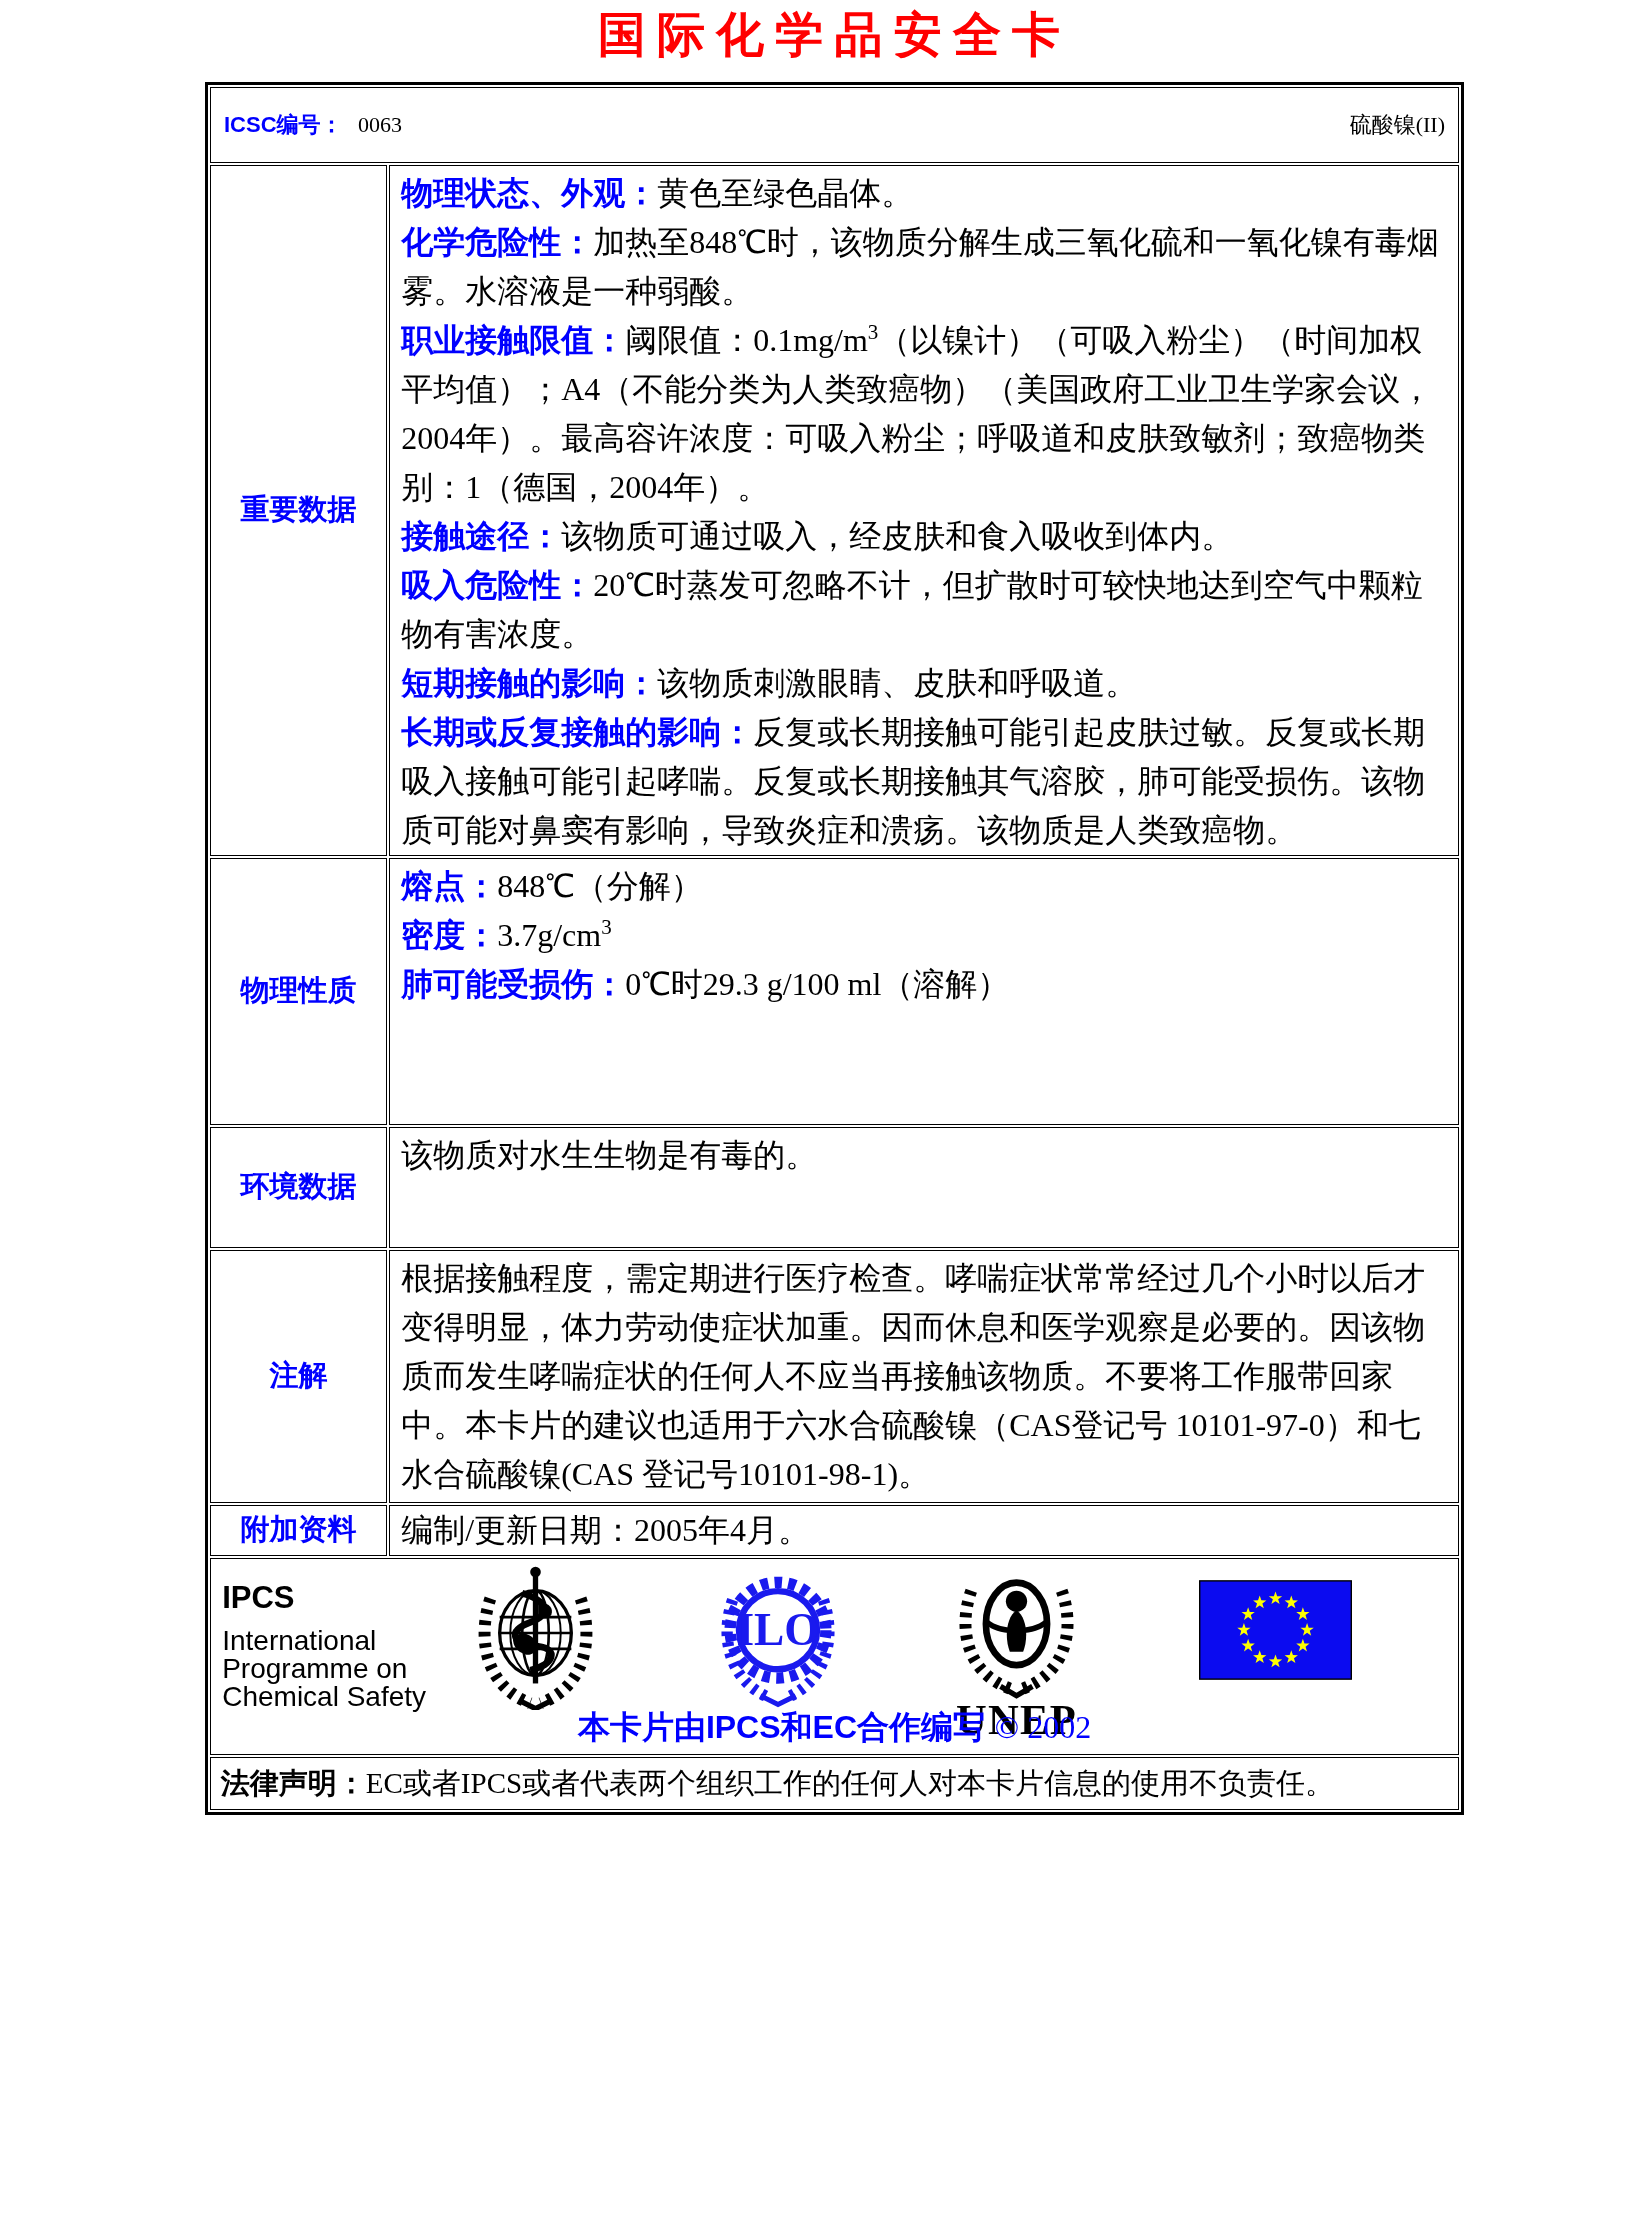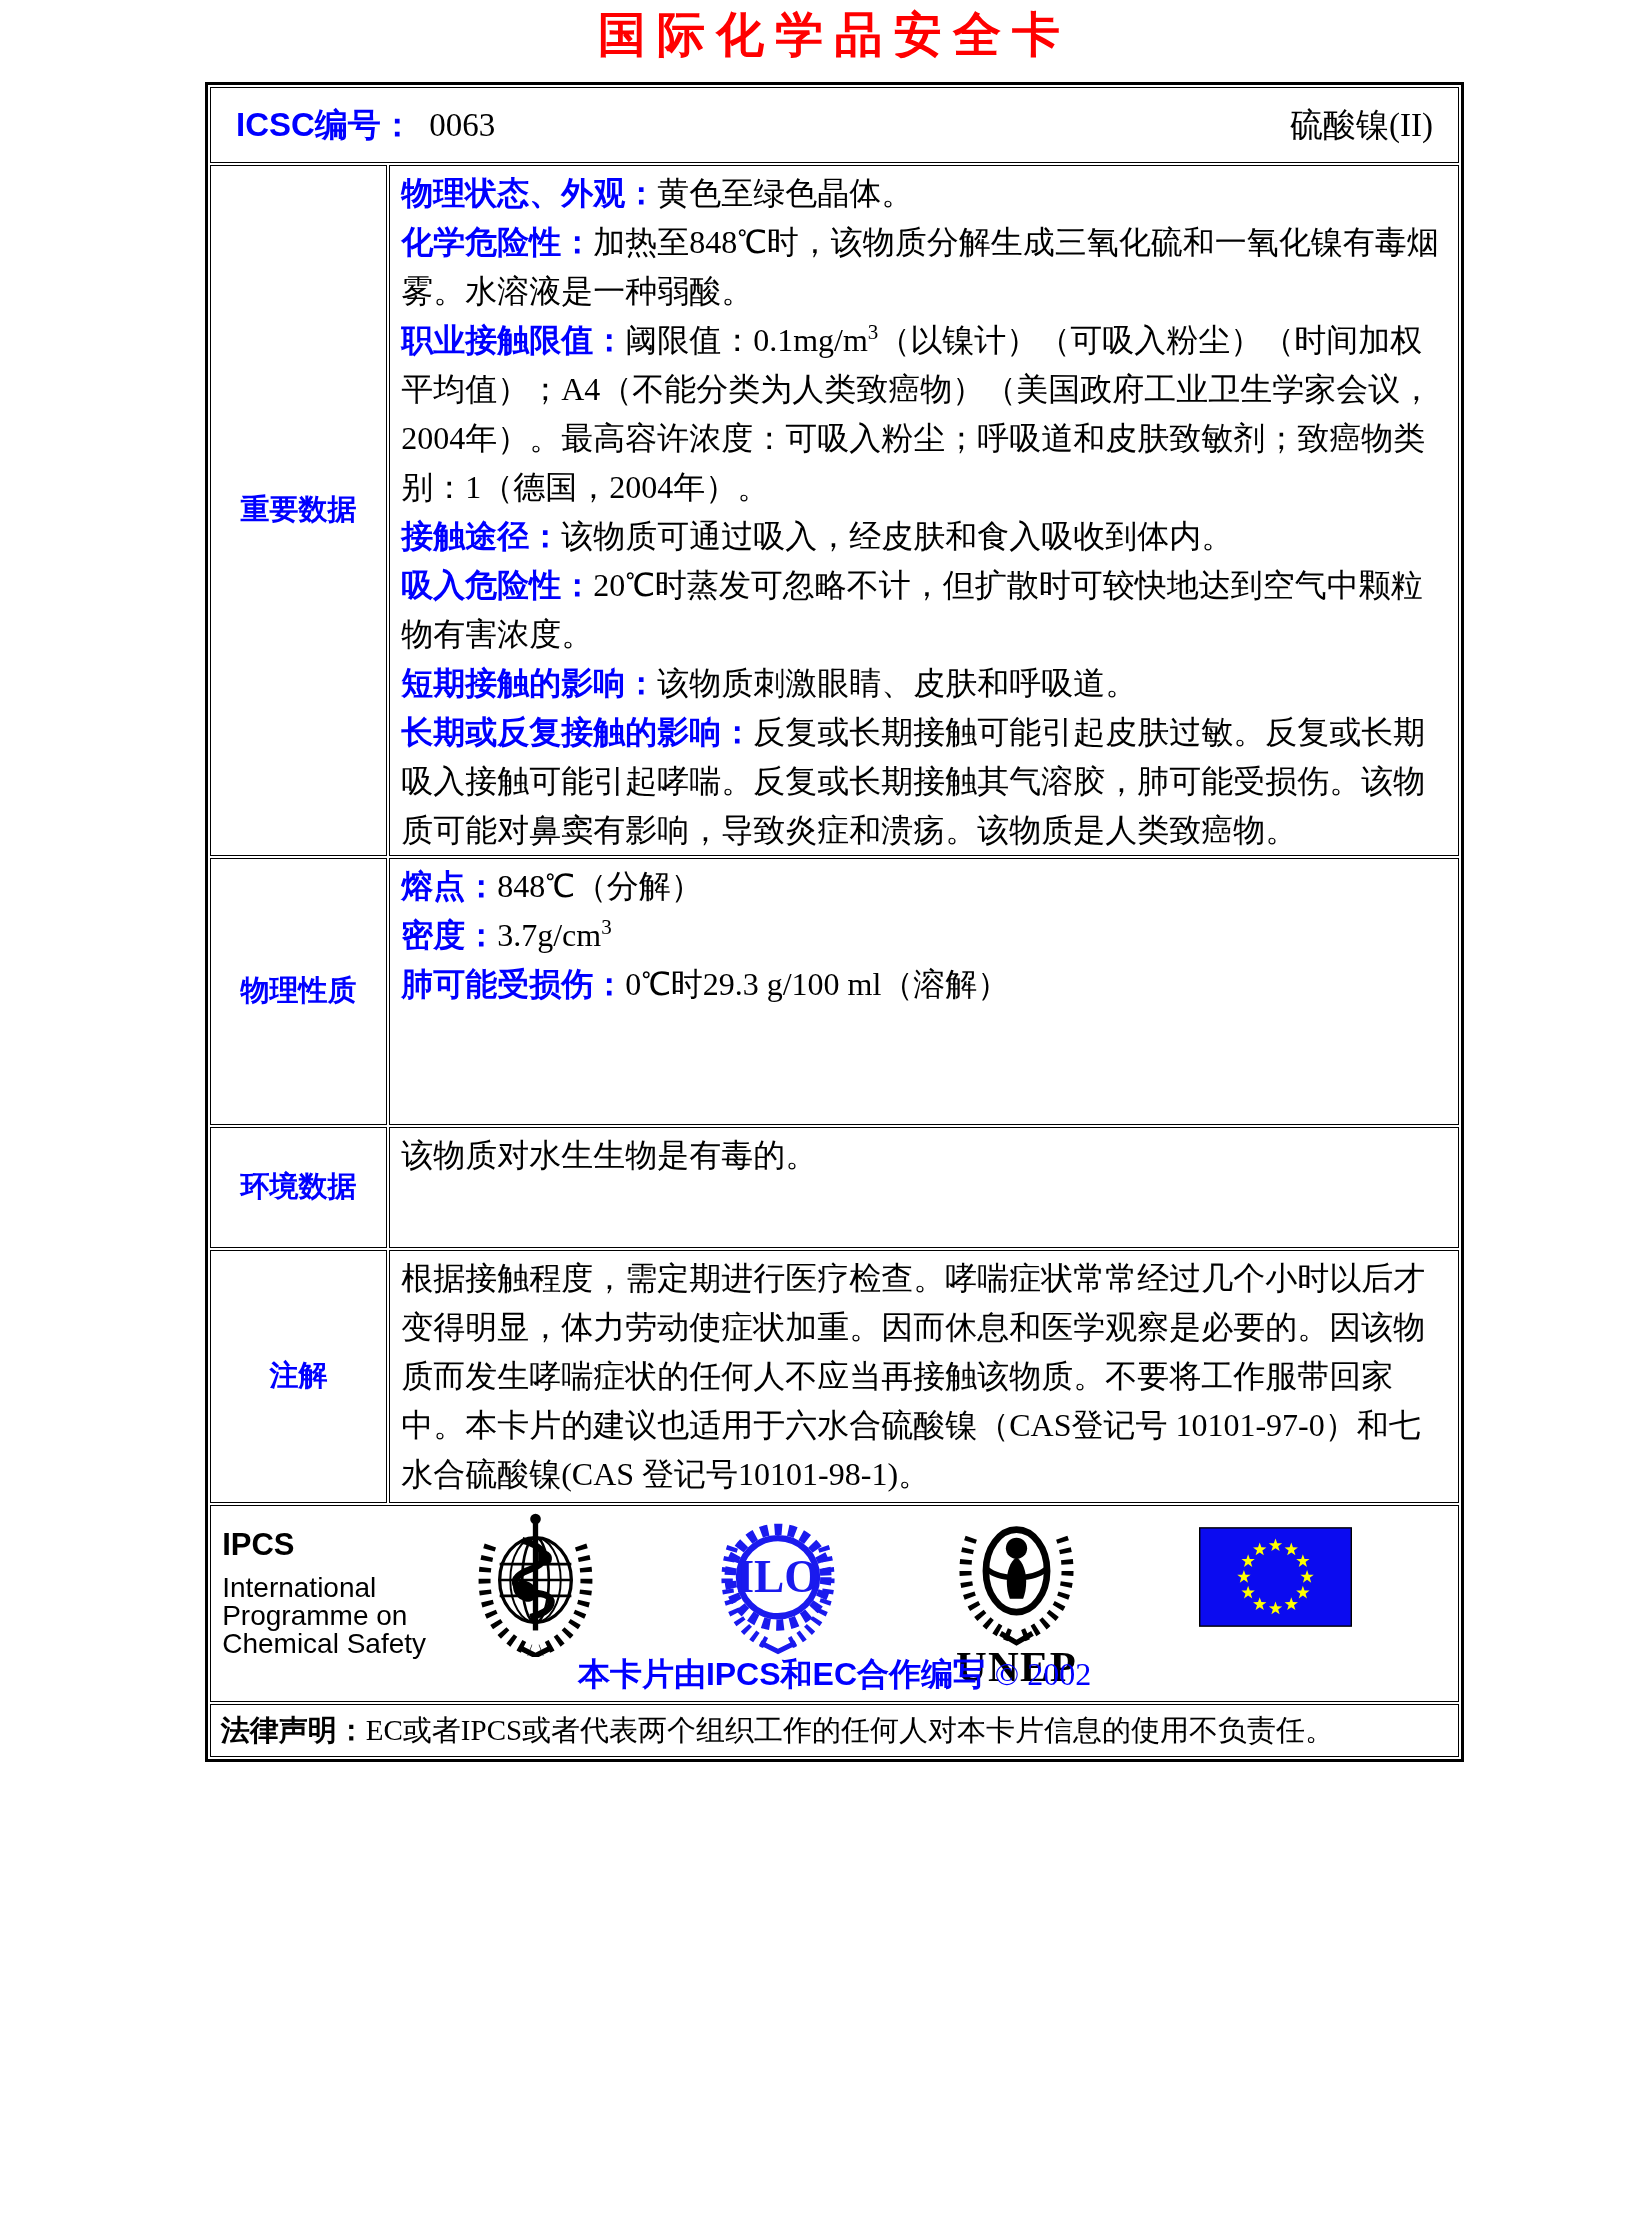--- a/index.html
+++ b/index.html
@@ -18,21 +18,21 @@
     border:3.5px solid #000; border-collapse:separate; border-spacing:2.8px;
     table-layout:fixed; background:#fff;
   }
   td { border:1.4px solid #000; box-sizing:border-box; vertical-align:top; overflow:hidden; background:#fff; }
   td.h-r1{height:76px;} td.h-r2{height:563px;} td.h-r3{height:267px;}
   td.h-r4{height:121px;} td.h-r5{height:253px;} td.h-r6{height:43px;}
   td.h-r7{height:197px;} td.h-r8{height:53px;}
 
   .header-flex{
     display:flex; justify-content:space-between; align-items:center;
-    height:100%; padding:0 24px; font-size:33px;border-radius:8px;
+    height:100%; padding:0 12px; font-size:22px;border-radius:8px;
   }
   .hdr-label{ color:#0000ff; font-family:"Liberation Sans",sans-serif; font-weight:bold; }
   .hdr-num{ color:#000; margin-left:15.4px; }
   .hdr-chem{ color:#000; }
 
   .label-cell{
     text-align:center; vertical-align:middle;
     color:#0000ff; font-family:"Liberation Sans",sans-serif;
     font-weight:bold; font-size:29px; padding:0 2.8px;
   }
@@ -114,20 +114,26 @@
     </td>
   </tr>
 
   <tr>
     <td class="label-cell h-r5">注解</td>
     <td class="content-cell h-r5">
       <p>根据接触程度，需定期进行医疗检查。哮喘症状常常经过几个小时以后才变得明显，体力劳动使症状加重。因而休息和医学观察是必要的。因该物质而发生哮喘症状的任何人不应当再接触该物质。不要将工作服带回家中。本卡片的建议也适用于六水合硫酸镍（CAS登记号 10101-97-0）和七水合硫酸镍(CAS 登记号10101-98-1)。</p>
     </td>
   </tr>
 
+  <tr>
+    <td class="label-cell h-r6">附加资料</td>
+    <td class="content-cell h-r6" style="padding-top:0;">
+      <p>编制/更新日期：2005年4月。</p>
+    </td>
+  </tr>
 
   <tr>
     <td colspan="2" class="logos-cell h-r7">
       <div class="ipcs-block">
         <div class="ipcs-name">IPCS</div>
         <div class="ipcs-line">International</div>
         <div class="ipcs-line">Programme on</div>
         <div class="ipcs-line">Chemical Safety</div>
       </div>
 

